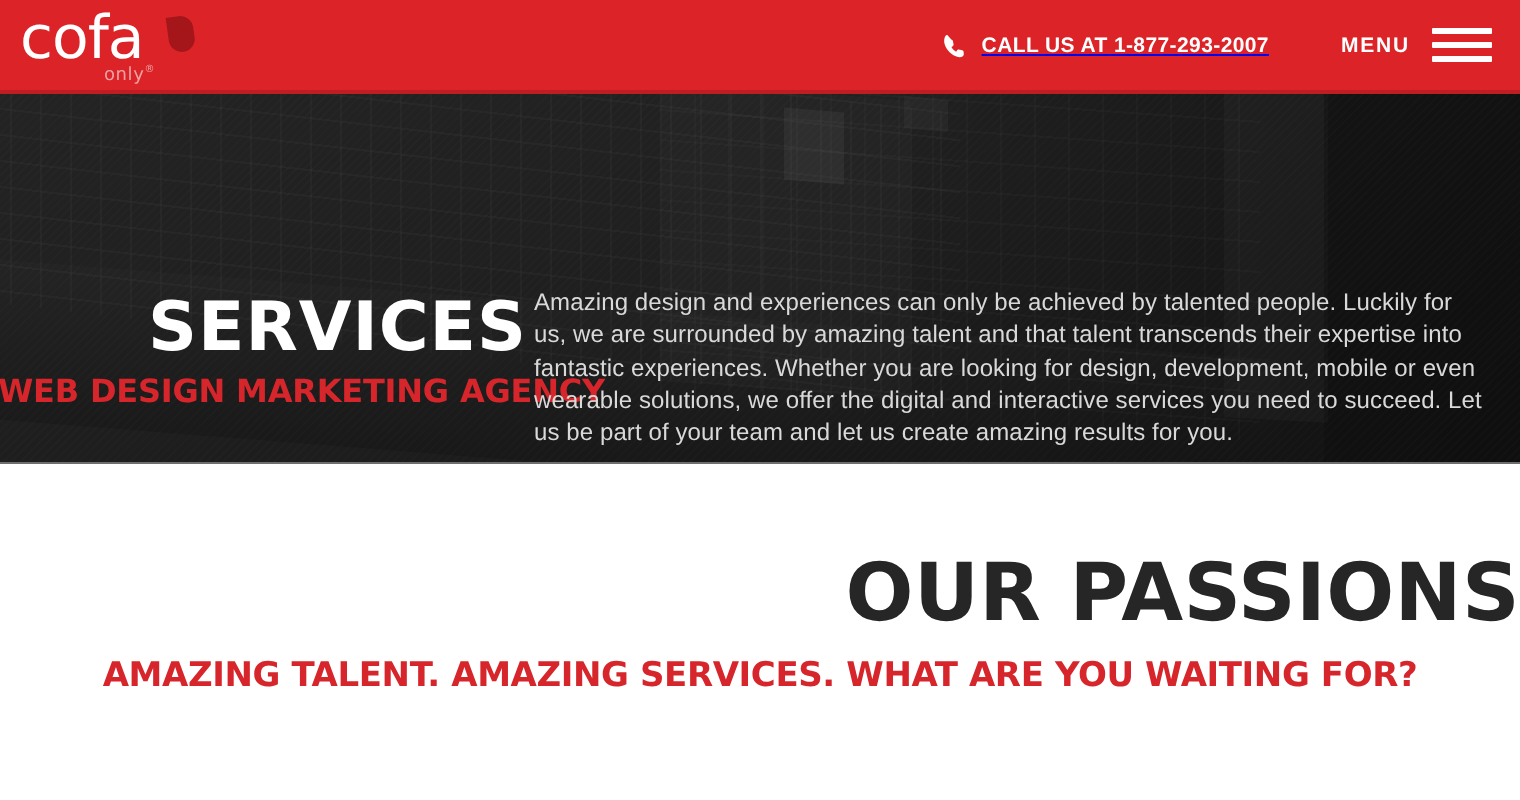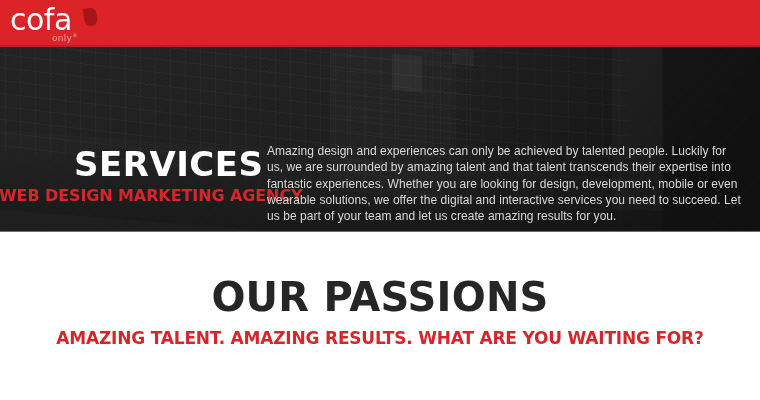--- a/index.html
+++ b/index.html
@@ -191,21 +191,21 @@
   }
 
   
   .passions {
     position:absolute; top:232px; left:0;
     width:760px; height:168px;
     background:#ffffff;
   }
   .passions-title {
     position:absolute; left:0; right:0; top:44px;
-    text-align:center;
+    text-align:right;
     font-family:"DejaVu Sans", sans-serif;
     font-size:40px; line-height:42px;
     font-weight:700; color:#262626;
     letter-spacing:0.2px;
   }
   .passions-subtitle {
     position:absolute; left:0; right:0; top:96px;
     text-align:center;
     font-family:"DejaVu Sans", sans-serif;
     font-size:17px; line-height:20px;
@@ -219,20 +219,41 @@
 <div id="page">
 
   <header class="site-header">
 
     <a class="logo-wrap" href="#">
       <span class="logo-word">cofa</span>
       <span class="logo-leaf"></span>
       <span class="logo-media"><span>only</span><sup>®</sup></span>
     </a>
 
+    <div class="header-right">
+
+      <a class="call-block" href="#">
+        <span class="phone-icon">
+          <svg viewBox="0 0 16 16" width="13" height="14" aria-hidden="true">
+            <path d="M3.3 1.2c-.5 0-1 .3-1.3.8C1.3 3.4 1.1 5 1.6 6.8c.6 2 1.8 3.9 3.4 5.3 1.3 1.2 2.8 2 4.3 2.5 1.2.4 2.4.4 3.3-.2.5-.3.8-.8.8-1.3l-.1-1.5c0-.5-.4-.9-.9-1l-2-.4c-.5-.1-1 .1-1.2.5l-.5.8c-1.2-.6-2.2-1.6-2.9-2.9l.8-.5c.4-.3.6-.8.5-1.2l-.4-2c-.1-.5-.5-.8-1-.9L3.3 1.2z" fill="#ffffff"></path>
+          </svg>
+        </span>
+        <span class="call-text">CALL US AT 1-877-293-2007</span>
+      </a>
+
+      <div class="menu-block">
+        <span class="menu-text">MENU</span>
+        <span class="hamburger">
+          <span></span>
+          <span></span>
+          <span></span>
+        </span>
+      </div>
+
+    </div>
   </header>
 
   <section class="hero">
     <div class="hero-photo">
       <div class="hero-grid"></div>
       <div class="hero-grid2"></div>
       <div class="hero-panel-a"></div>
       <div class="hero-frame"></div>
       <div class="hero-frame2"></div>
       <div class="hero-panel-b"></div>
@@ -246,16 +267,16 @@
 
     <div class="hero-content">
       <h1 class="hero-title">SERVICES</h1>
       <h2 class="hero-subtitle">WEB DESIGN MARKETING AGENCY</h2>
       <p class="hero-para">Amazing design and experiences can only be achieved by talented people. Luckily for us, we are surrounded by amazing talent and that talent transcends their expertise into fantastic experiences. Whether you are looking for design, development, mobile or even wearable solutions, we offer the digital and interactive services you need to succeed. Let us be part of your team and let us create amazing results for you.</p>
     </div>
   </section>
 
   <section class="passions">
     <h2 class="passions-title">OUR PASSIONS</h2>
-    <p class="passions-subtitle">AMAZING TALENT. AMAZING RESULTS. WHAT ARE YOU WAITING FOR?</p>
+    <p class="passions-subtitle">AMAZING TALENT. AMAZING SERVICES. WHAT ARE YOU WAITING FOR?</p>
   </section>
 
 </div>
 
 </body></html>

